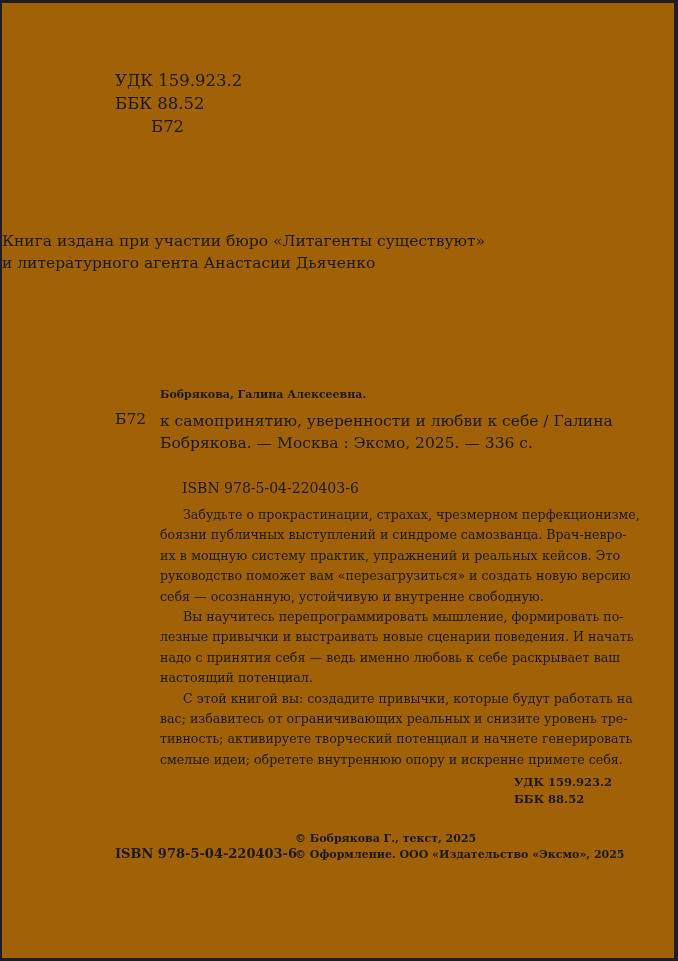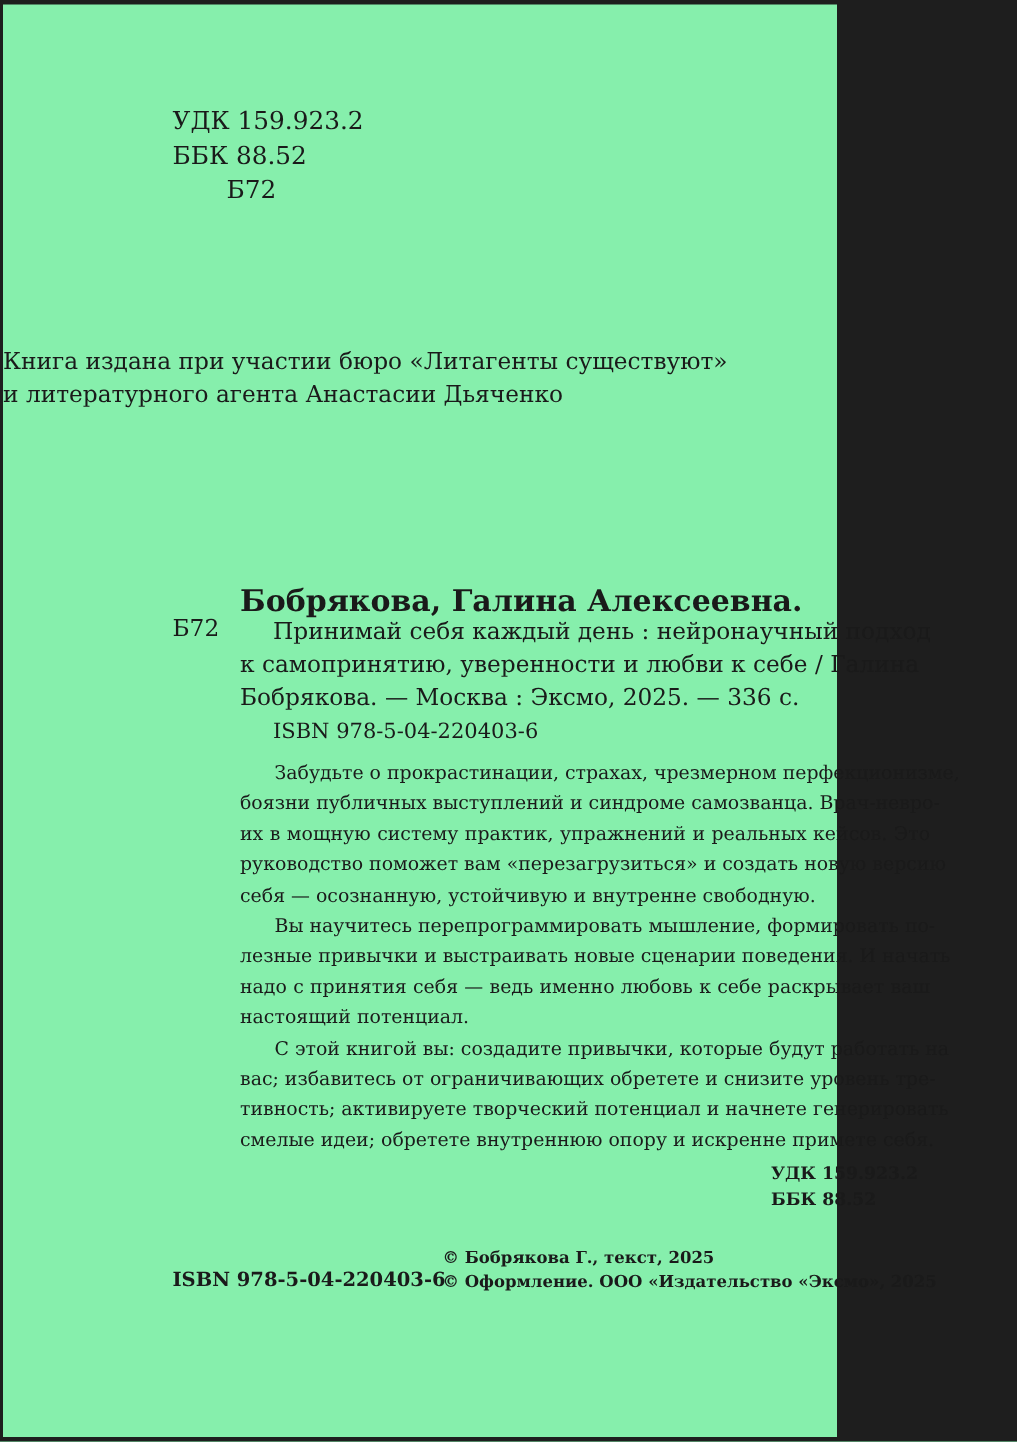--- a/index.html
+++ b/index.html
@@ -1,28 +1,28 @@
 <!DOCTYPE html>
 <html><head>
 <meta charset="utf-8">
 <style>
   html, body { margin: 0; padding: 0; }
   body {
     width: 678px; height: 961px; background: #1e1e1e; position: relative; overflow: hidden;
     font-family: "DejaVu Serif", "Liberation Serif", serif; color: #1a1a1a;
   }
   .page {
-    position: absolute; left: 2px; top: 3px; width: 556px; height: 955px;
-    background: #86efac;
+    position: absolute; left: 2px; top: 3px; width: 672px; height: 955px;
+    background: #a16207;
   }
   .abs { position: absolute; white-space: nowrap; }
   .udk-top { left: 113px; top: 66px; font-size: 16.5px; line-height: 23px; }
   .udk-top .b72 { padding-left: 36px; }
   .credit { left: 0; width: 672px; top: 228px; text-align: left; font-size: 15.5px; line-height: 21.5px; }
-  .author { left: 158px; top: 385px; font-size: 20px; font-weight: bold; }
+  .author { left: 158px; top: 385px; font-size: 11px; font-weight: bold; }
   .b72-label { left: 113px; top: 407px; font-size: 15.5px; }
   .title { left: 158px; top: 407px; width: 460px; font-size: 15.5px; line-height: 22px; white-space: normal; }
   .title .line { display: block; white-space: nowrap; }
   .title .first { padding-left: 22px; }
   .isbn-main { left: 180px; top: 477px; font-size: 14px; }
   .annotation { left: 158px; top: 502px; width: 460px; font-size: 12.6px; line-height: 20.4px; white-space: normal; }
   .annotation .line { display: block; white-space: nowrap; text-align: justify; text-align-last: justify; }
   .annotation .last { text-align-last: left; }
   .annotation .indent { padding-left: 23px; }
   .udk-bottom { left: 512px; top: 771px; font-size: 11.5px; line-height: 16.5px; font-weight: bold; }
@@ -42,39 +42,38 @@
 
   <div class="abs credit">
     <div>Книга издана при участии бюро «Литагенты существуют»</div>
     <div>и литературного агента Анастасии Дьяченко</div>
   </div>
 
   <div class="abs author">Бобрякова, Галина Алексеевна.</div>
   <div class="abs b72-label">Б72</div>
 
   <div class="abs title">
-    <span class="line first">Принимай себя каждый день : нейронаучный подход</span>
     <span class="line">к самопринятию, уверенности и любви к себе / Галина</span>
     <span class="line">Бобрякова. — Москва : Эксмо, 2025. — 336 с.</span>
   </div>
 
   <div class="abs isbn-main">ISBN 978-5-04-220403-6</div>
 
   <div class="abs annotation">
     <span class="line indent">Забудьте о прокрастинации, страхах, чрезмерном перфекционизме,</span>
     <span class="line">боязни публичных выступлений и синдроме самозванца. Врач-невро-</span>
     <span class="line">их в мощную систему практик, упражнений и реальных кейсов. Это</span>
     <span class="line">руководство поможет вам «перезагрузиться» и создать новую версию</span>
     <span class="line last">себя — осознанную, устойчивую и внутренне свободную.</span>
     <span class="line indent">Вы научитесь перепрограммировать мышление, формировать по-</span>
     <span class="line">лезные привычки и выстраивать новые сценарии поведения. И начать</span>
     <span class="line">надо с принятия себя — ведь именно любовь к себе раскрывает ваш</span>
     <span class="line last">настоящий потенциал.</span>
     <span class="line indent">С этой книгой вы: создадите привычки, которые будут работать на</span>
-    <span class="line">вас; избавитесь от ограничивающих обретете и снизите уровень тре-</span>
+    <span class="line">вас; избавитесь от ограничивающих реальных и снизите уровень тре-</span>
     <span class="line">тивность; активируете творческий потенциал и начнете генерировать</span>
     <span class="line last">смелые идеи; обретете внутреннюю опору и искренне примете себя.</span>
   </div>
 
   <div class="abs udk-bottom">
     <div>УДК 159.923.2</div>
     <div>ББК 88.52</div>
   </div>
 
   <div class="abs isbn-bottom">ISBN 978-5-04-220403-6</div>

